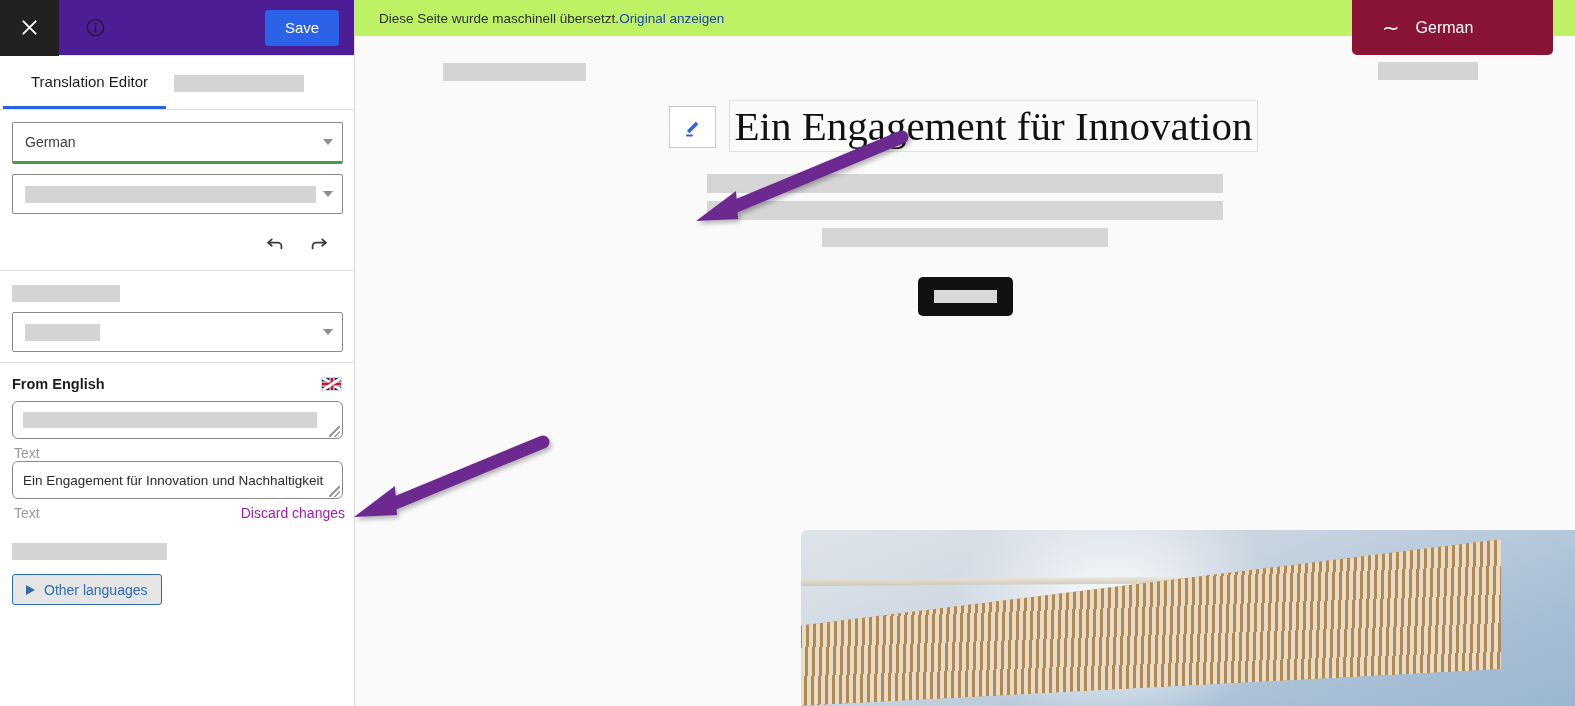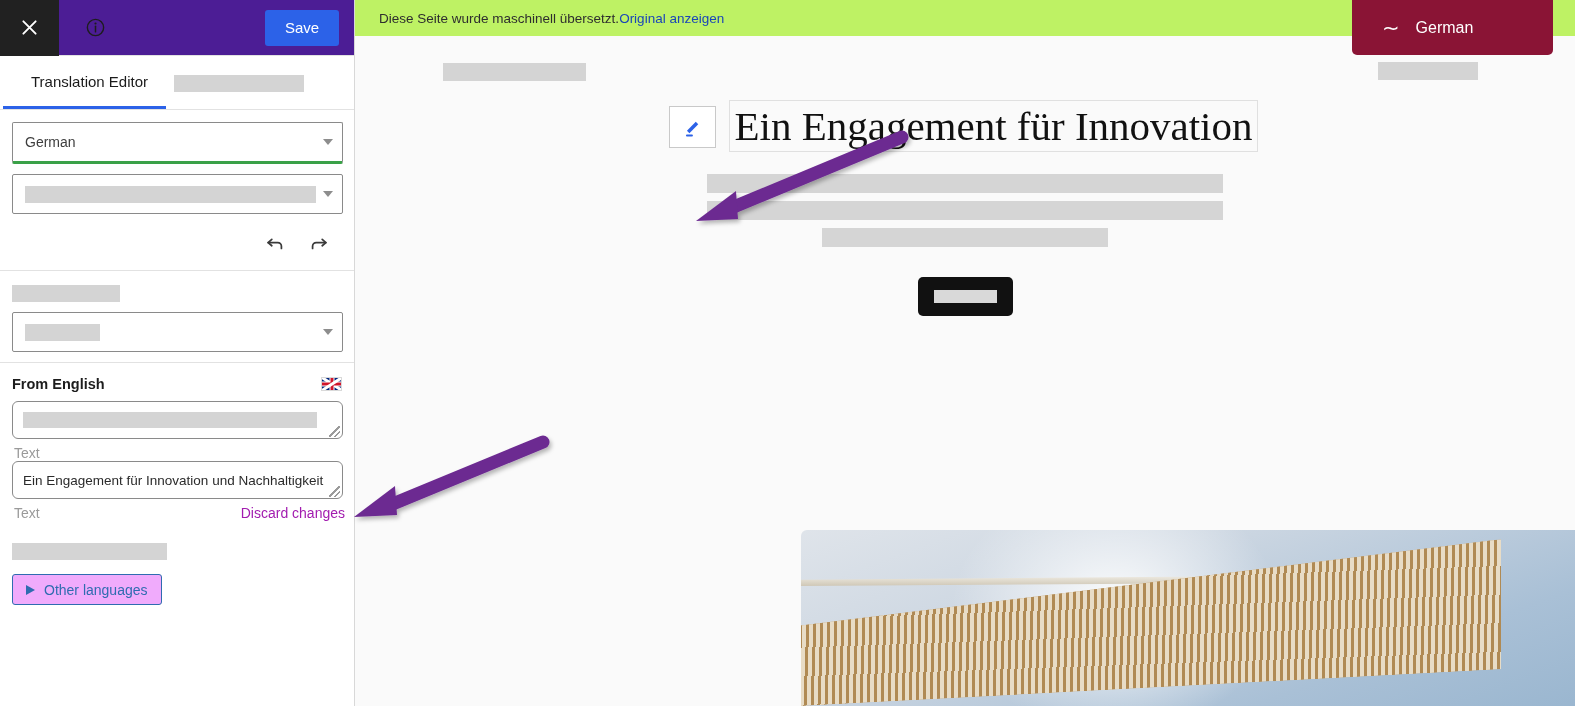--- a/index.html
+++ b/index.html
@@ -118,21 +118,21 @@
     font-size: 14px; color: #9a9a9a; margin: 6px 0 0 2px;
     width: 331px;
   }
   .sub-row .discard { margin-left: auto; cursor: pointer; color: #a21caf; }
 
   .bottom-skel { width: 155px; height: 17px; background: #d4d4d4; margin: 22px 0 14px 12px; }
   .other-btn {
     margin-left: 12px;
     display: inline-flex; align-items: center; gap: 9px;
     border: 1px solid #2f6cb0; border-radius: 3px;
-    background: #f0abfc; color: #2f6cb0;
+    background: #e5e5e5; color: #2f6cb0;
     height: 31px; padding: 0 13px; font-size: 14px; cursor: pointer;
     font-family: "Liberation Sans", sans-serif;
   }
   .tri {
     width: 0; height: 0;
     border-top: 5.5px solid transparent;
     border-bottom: 5.5px solid transparent;
     border-left: 9px solid #2f6cb0;
   }
 

